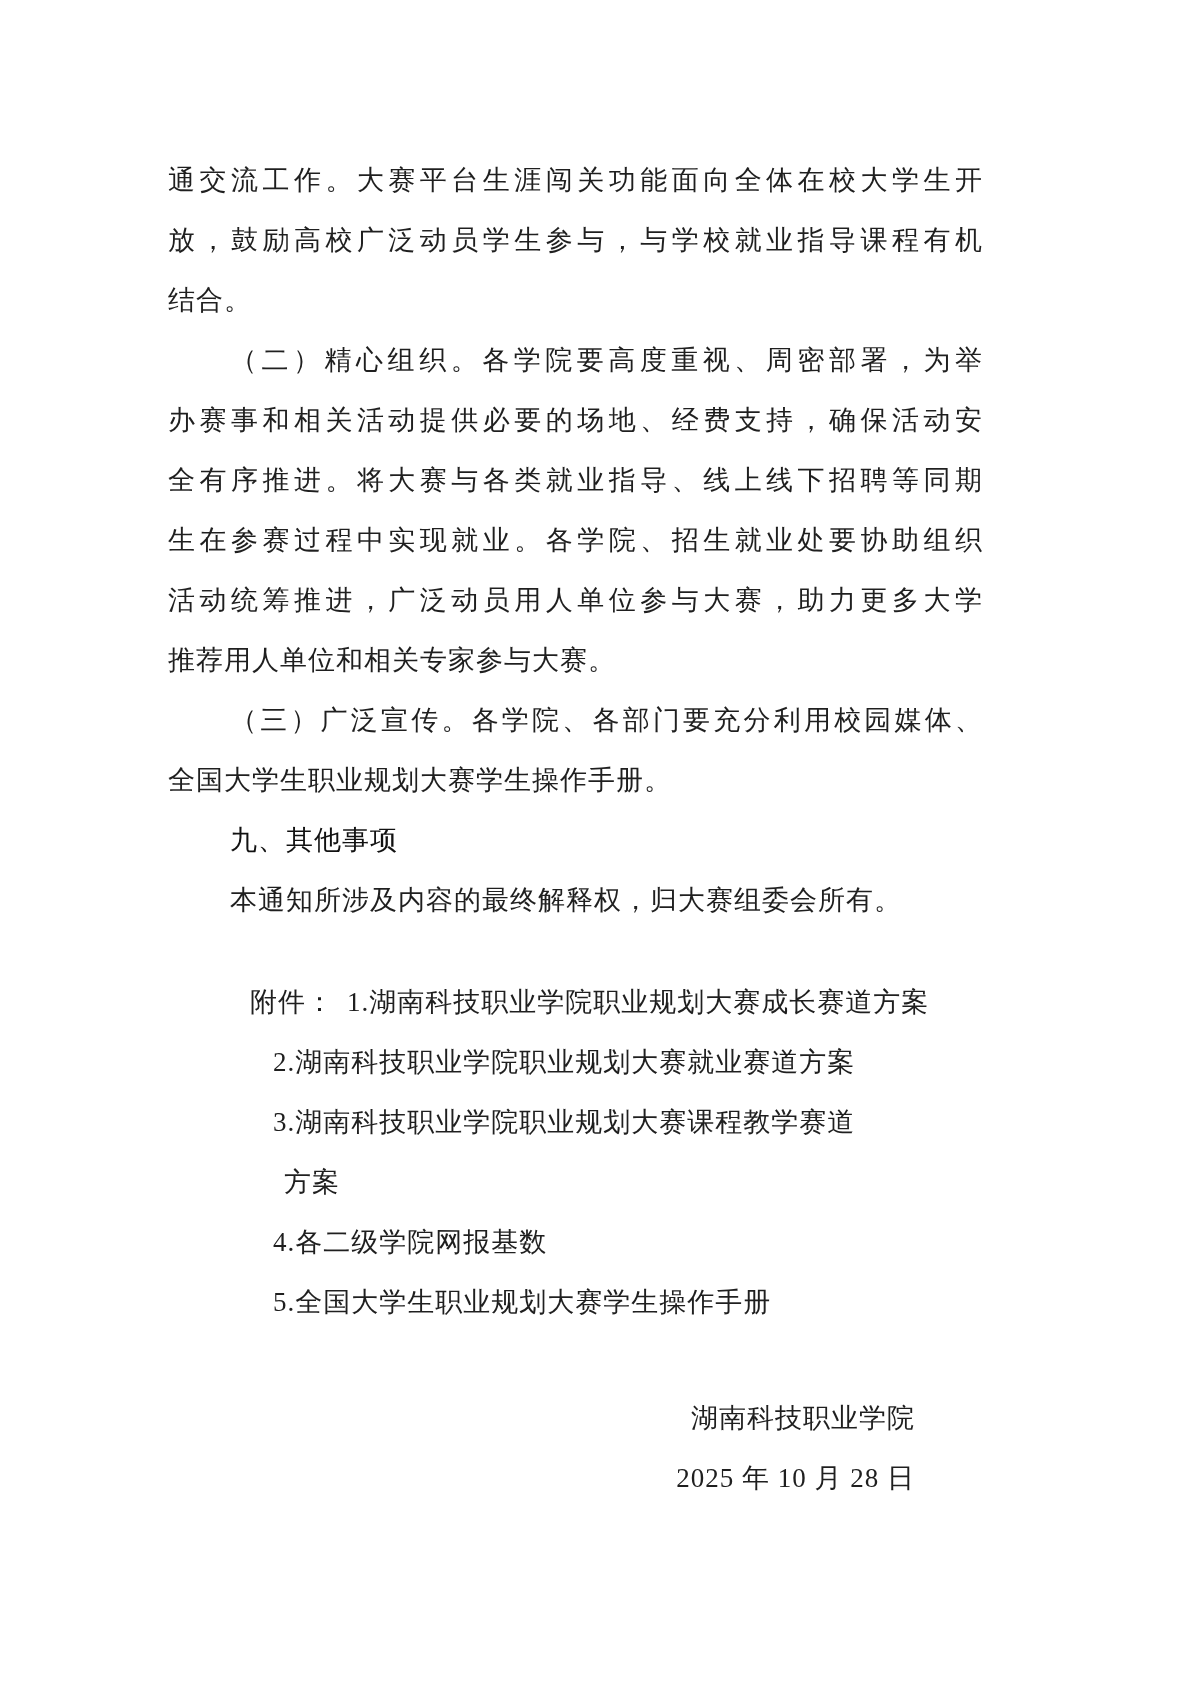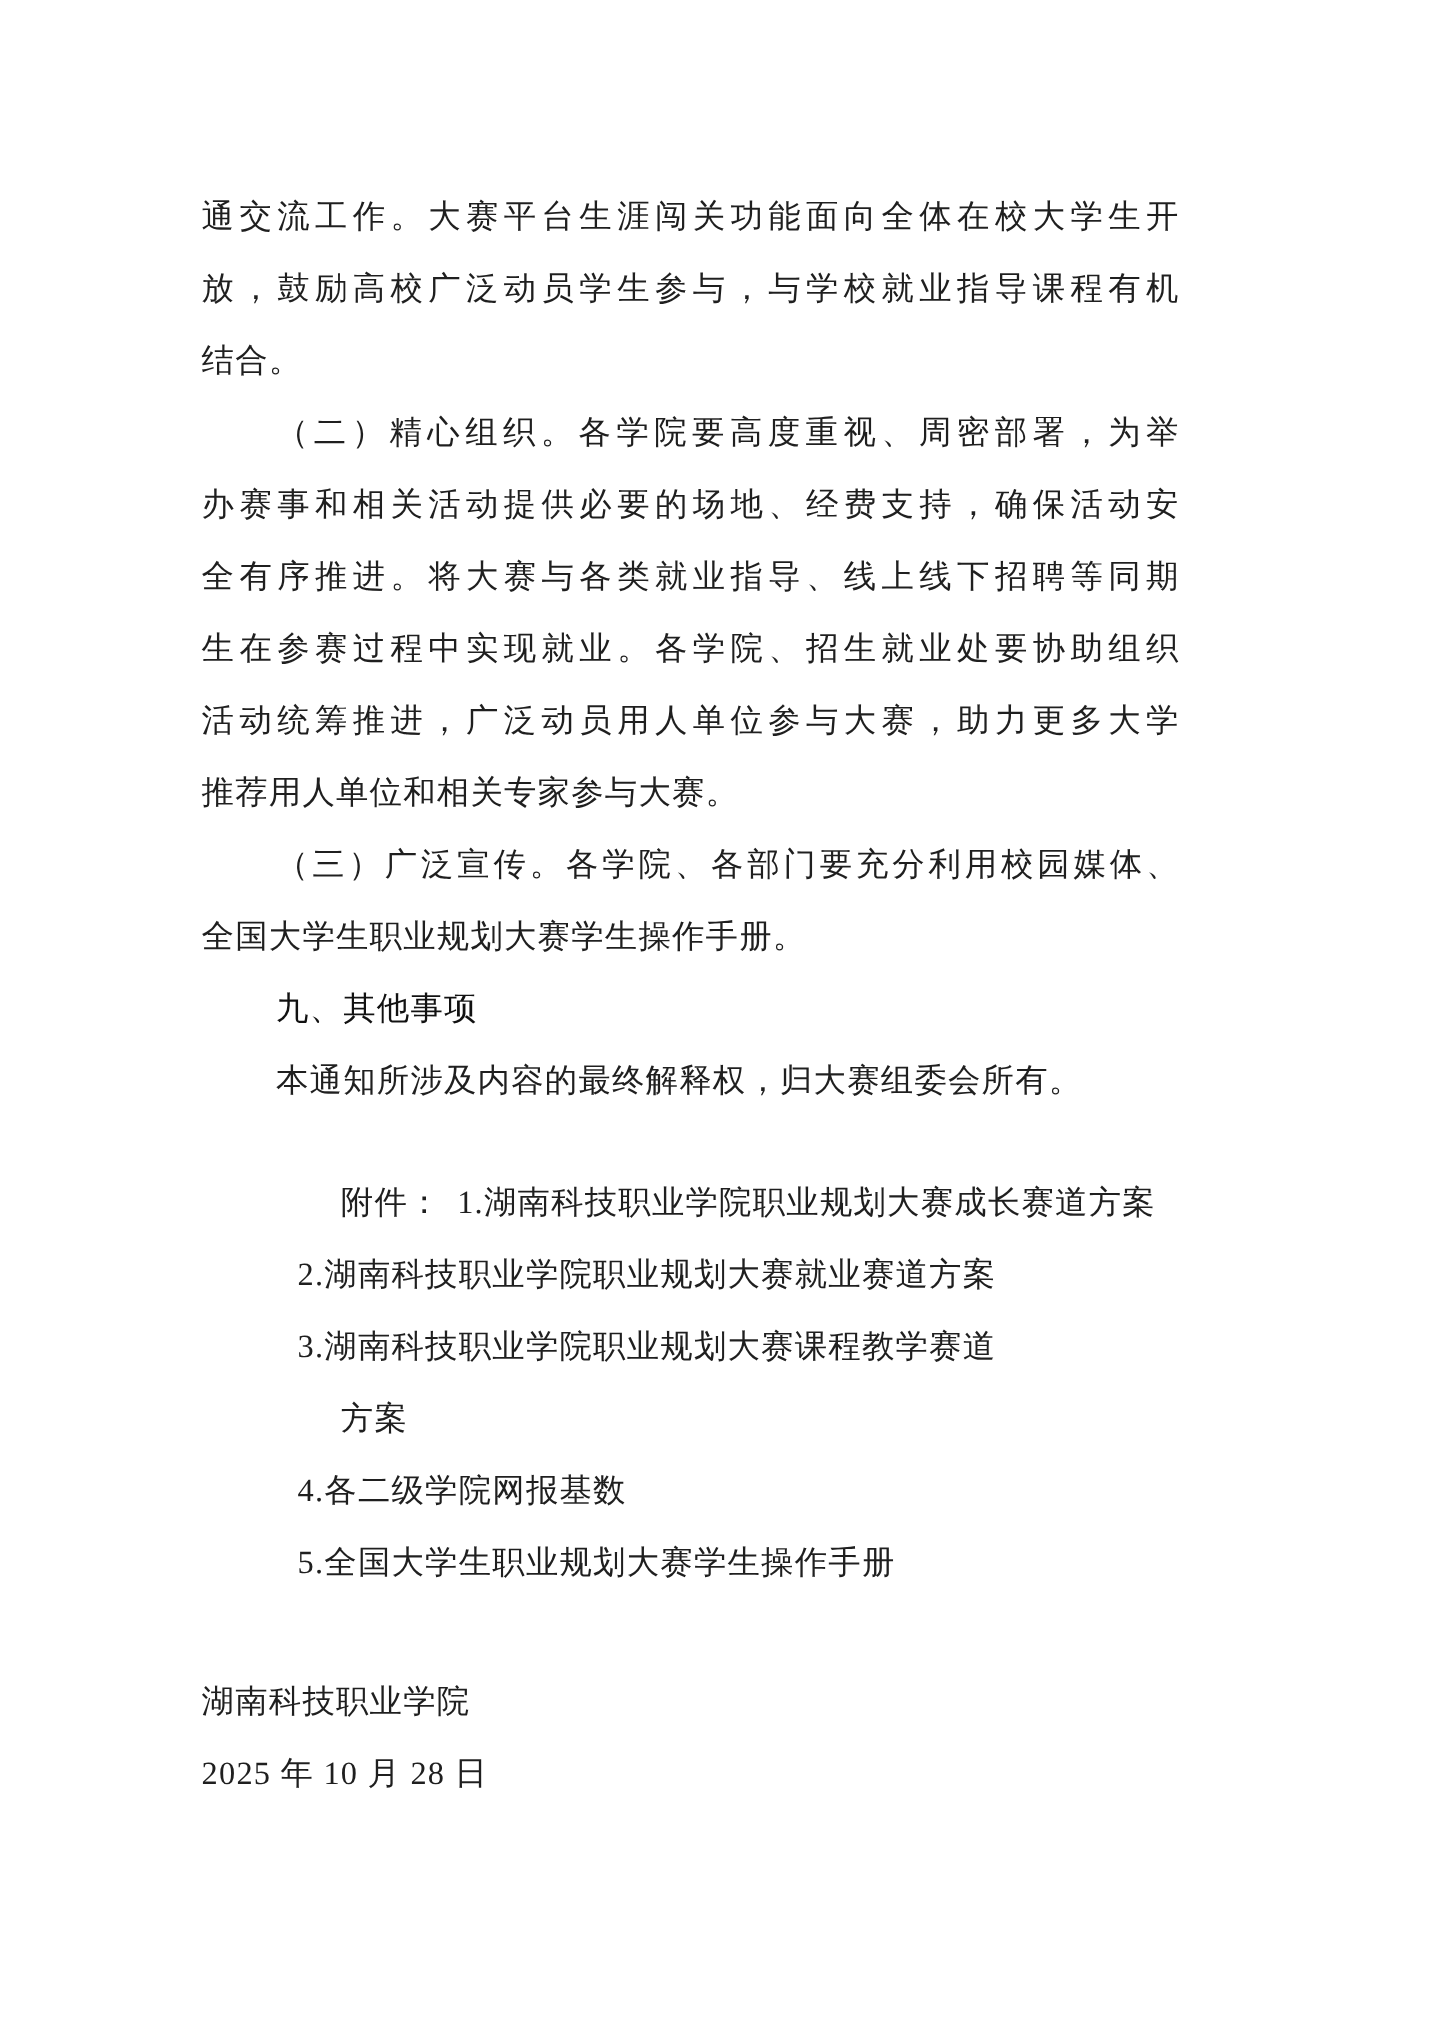--- a/index.html
+++ b/index.html
@@ -39,35 +39,35 @@
   }
   .heading {
     font-family: "Liberation Sans", "DejaVu Sans", sans-serif;
     font-weight: 400;
     color: #111111;
   }
   .attach {
     margin-top: 42px;
   }
   .attach .row1 {
-    margin-left: 116px;
+    margin-left: 82px;
   }
   .attach-label {
     display: inline-block;
     width: 97px;
   }
   .attach .item-cont {
-    margin-left: 80px;
+    margin-left: 105px;
   }
   .attach .item-wrap {
     margin-left: 116px;
   }
   .sig-block {
     margin-top: 56px;
-    text-align: left;
+    text-align: right;
     padding-right: 68px;
   }
 </style>
 </head>
 <body>
 
 <div class="page">
   <div class="content">
 
     <div>

